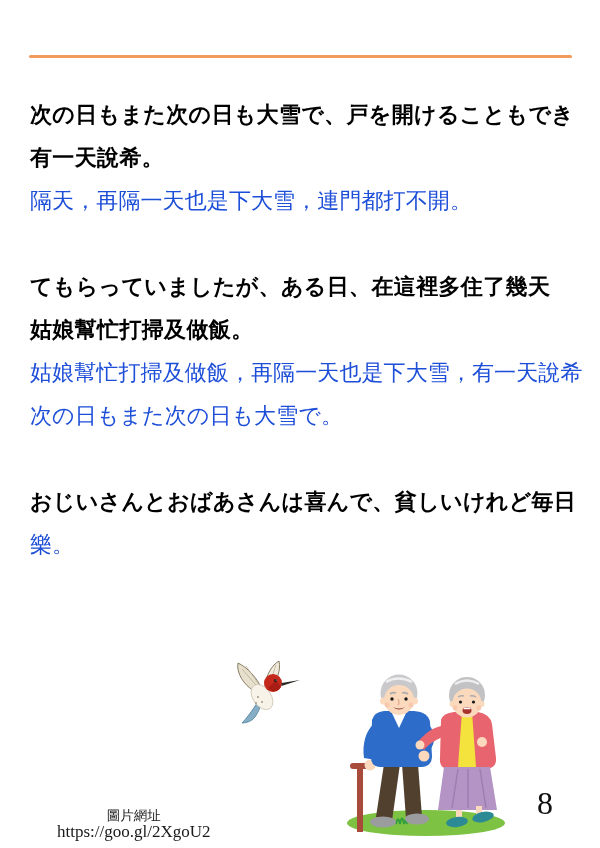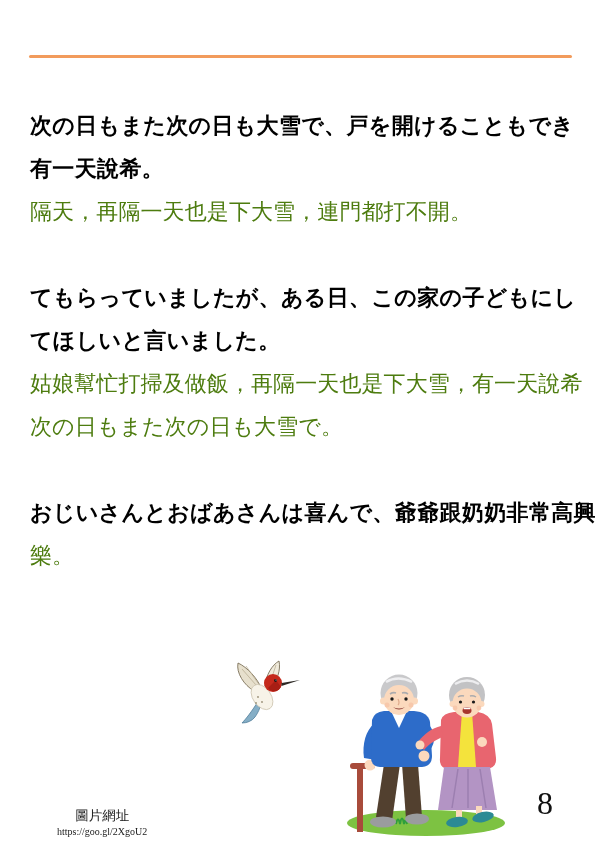--- a/index.html
+++ b/index.html
@@ -8,47 +8,47 @@
     background:#ffffff;
     position:relative;
     overflow:hidden;
     font-family:"Liberation Sans",sans-serif;
   }
   .divider{
     position:absolute;left:29px;top:55px;width:543px;height:3px;
     border-radius:2px;
   }
   .text-block{
-    position:absolute;left:30px;top:104px;width:548px;
+    position:absolute;left:30px;top:93px;width:548px;
   }
   .para{margin:0 0 43px 0;}
   .para:last-child{margin-bottom:0;}
   .line{height:43px;line-height:43px;white-space:nowrap;}
   .jp{
     font-family:"Liberation Sans",sans-serif;
     font-weight:700;
     font-size:22px;
     letter-spacing:0.35px;
     color:#000000;
   }
   .cn{
     font-family:"Liberation Serif",serif;
     font-weight:400;
     font-size:22px;
     letter-spacing:0.1px;
-    color:#4d7c0f;
+    color:#1d4ed8;
   }
   .bird-svg{position:absolute;left:232px;top:657px;}
   .couple-svg{position:absolute;left:340px;top:666px;}
   .footer-source{
     position:absolute;left:57px;top:808px;
     font-family:"Liberation Serif",serif;color:#1a1a1a;text-align:center;
   }
   .footer-source .src-label{font-size:13.5px;line-height:16px;}
-  .footer-source .src-url{font-size:10px;line-height:15px;}
+  .footer-source .src-url{font-size:17px;line-height:15px;}
   .page-number{
     position:absolute;left:537px;top:786px;
     font-family:"Liberation Serif",serif;
     font-size:32px;line-height:34px;color:#111111;
   }
 </style>
 </head>
 <body>
 
 <div class="page-root">
@@ -57,28 +57,28 @@
 
   <main class="text-block">
 
     <section class="para">
       <div class="line jp">次の日もまた次の日も大雪で、戸を開けることもでき</div>
       <div class="line jp">有一天說希。</div>
       <div class="line cn">隔天，再隔一天也是下大雪，連門都打不開。</div>
     </section>
 
     <section class="para">
-      <div class="line jp">てもらっていましたが、ある日、この家の子どもにし</div>
-      <div class="line jp">てほしいと言いました。</div>
+      <div class="line jp">てもらっていましたが、ある日、在這裡多住了幾天</div>
+      <div class="line jp">姑娘幫忙打掃及做飯。</div>
       <div class="line cn">姑娘幫忙打掃及做飯，再隔一天也是下大雪，有一天說希</div>
       <div class="line cn">次の日もまた次の日も大雪で。</div>
     </section>
 
     <section class="para">
-      <div class="line jp">おじいさんとおばあさんは喜んで、爺爺跟奶奶非常高興</div>
+      <div class="line jp">おじいさんとおばあさんは喜んで、貧しいけれど毎日</div>
       <div class="line cn">樂。</div>
     </section>
 
   </main>
 
   <svg class="bird-svg" width="70" height="72" viewBox="0 0 70 72" aria-hidden="true">
 
     <path d="M22 34 C12 28 4 16 6 6 C15 10 26 22 29 31 Z" fill="#e7e0cd" stroke="#7a6f58" stroke-width="0.9"></path>
     <path d="M10 12 L24 28 M14 9 L26 26" stroke="#b4a98e" stroke-width="0.7" fill="none"></path>
 

